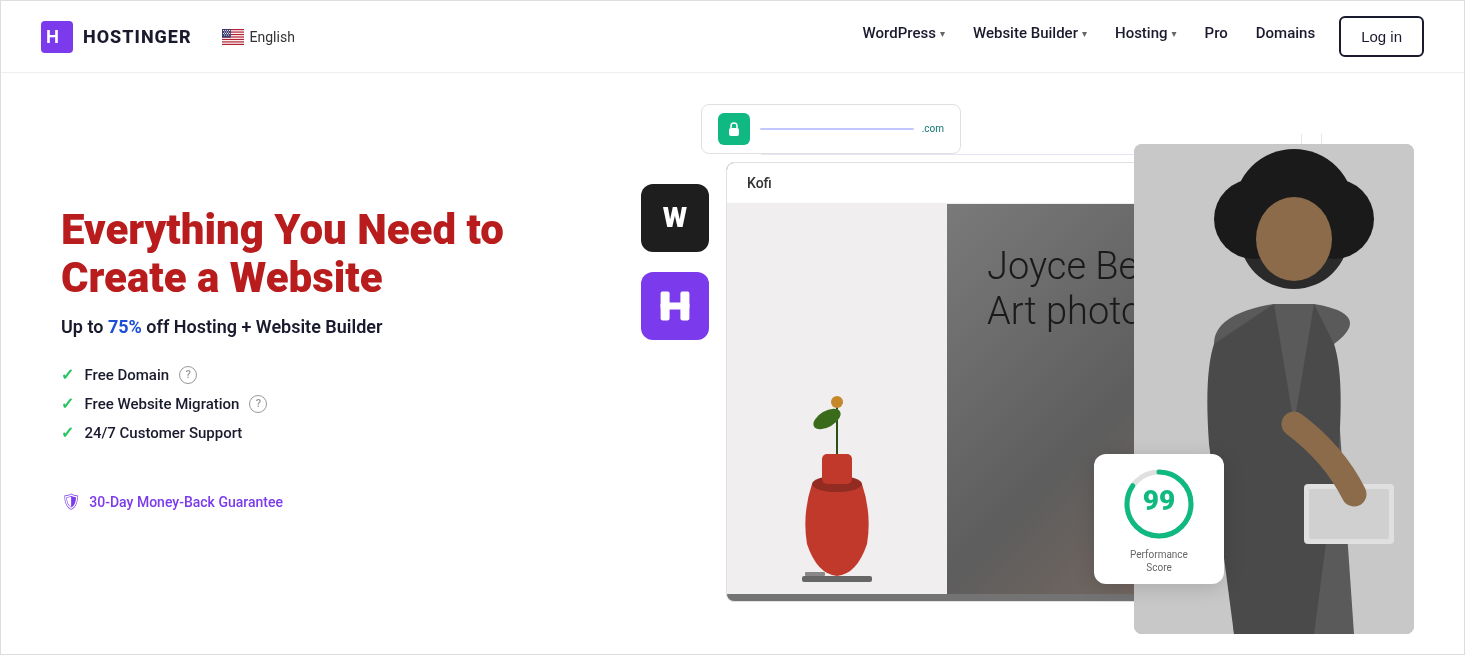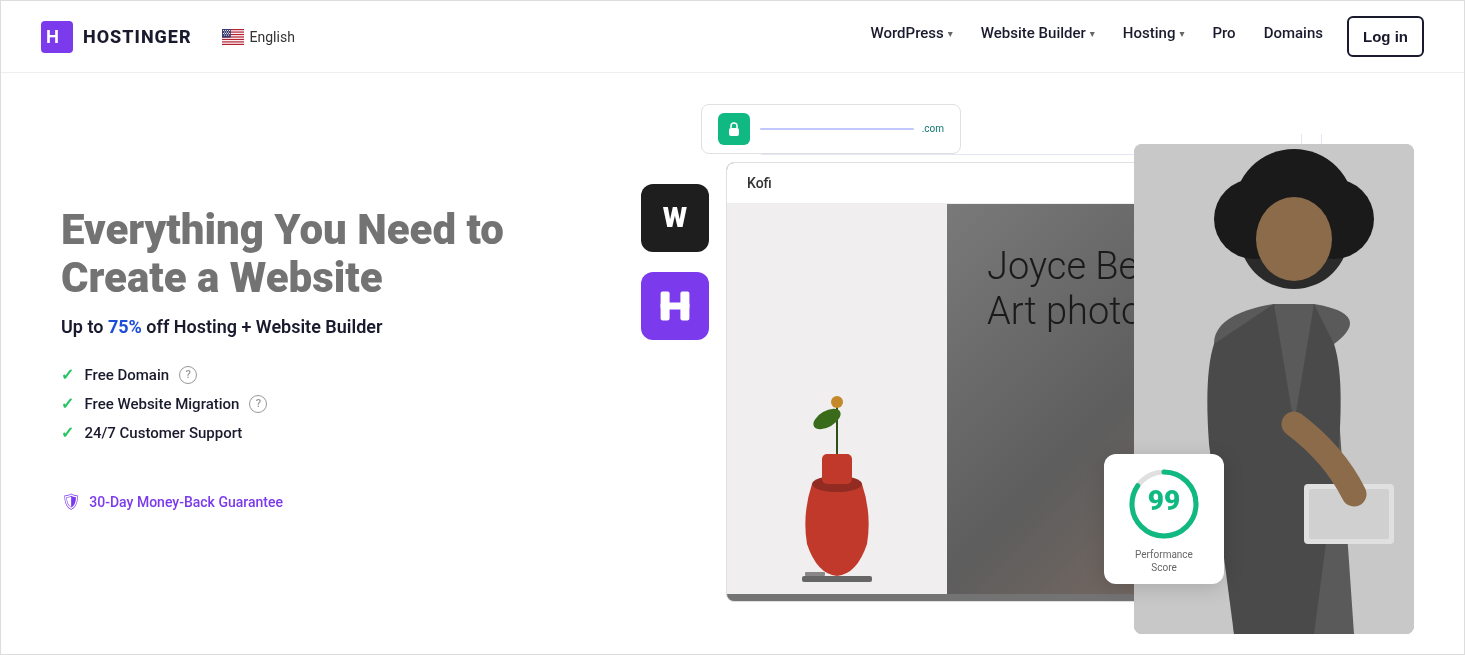--- a/index.html
+++ b/index.html
@@ -78,25 +78,25 @@
       color: #666;
     }
     .nav-link-simple {
       padding: 8px 14px;
       font-size: 15px;
       color: #1a1a2e;
       cursor: pointer;
       font-weight: 500;
     }
     .btn-login {
-      padding: 10px 14px;
+      padding: 10px 20px;
       border: 2px solid #1a1a2e;
       border-radius: 6px;
       font-size: 15px;
-      font-weight: 700;
+      font-weight: 400;
       color: #1a1a2e;
       background: transparent;
       cursor: pointer;
       margin-left: 10px;
     }
     
     .main-content {
       display: flex;
       flex: 1;
       padding: 0 40px 20px 60px;
@@ -106,21 +106,21 @@
     .left-side {
       flex: 0 0 500px;
       display: flex;
       flex-direction: column;
       justify-content: center;
       padding-top: 10px;
     }
     .hero-title {
       font-size: 42px;
       font-weight: 900;
-      color: #737373;
+      color: #b91c1c;
       line-height: 1.15;
       margin-bottom: 14px;
     }
     .hero-subtitle {
       font-size: 18px;
       font-weight: 600;
       color: #1a1a2e;
       margin-bottom: 28px;
     }
     .hero-subtitle .highlight {
@@ -348,21 +348,21 @@
       font-weight: 300;
       color: #1a1a1a;
       line-height: 1.2;
       font-style: normal;
     }
     
     .perf-badge {
       position: absolute;
       bottom: 30px;
       right: 200px;
-      width: 120px;
+      width: 130px;
       height: 130px;
       background: #fff;
       border-radius: 12px;
       display: flex;
       flex-direction: column;
       align-items: center;
       justify-content: center;
       box-shadow: 0 4px 20px rgba(0,0,0,0.15);
       z-index: 20;
     }

